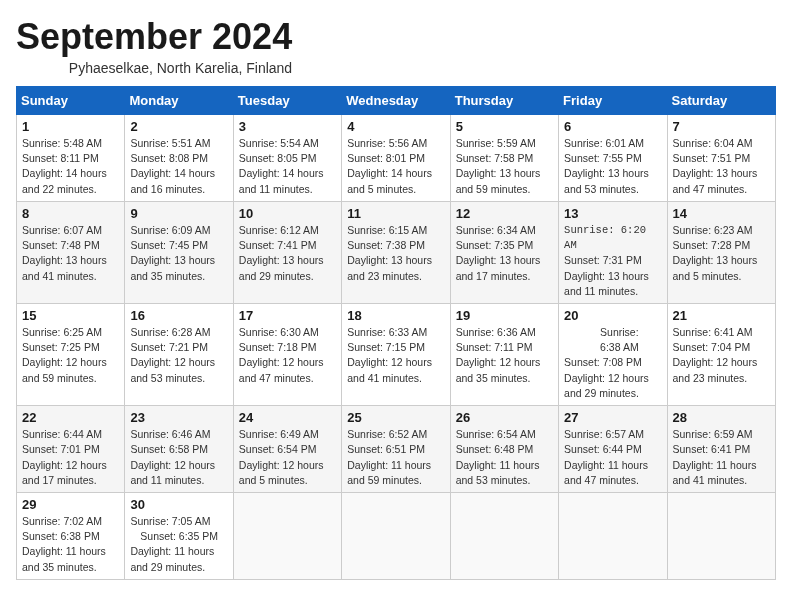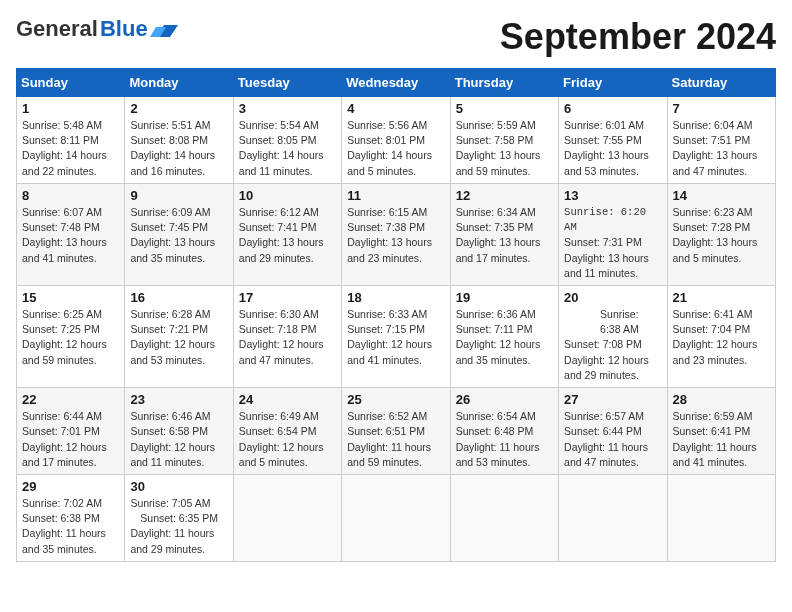--- a/index.html
+++ b/index.html
@@ -72,32 +72,23 @@
       line-height: 1.45;
     }
     .empty-cell {
       background: #f9f9f9 !important;
     }
   </style>
 </head>
 <body>
 
 <div class="header">
-  <div class="logo">
-    <div style="display:flex;align-items:center;gap:2px;">
-      <span style="font-size:22px;font-weight:bold;color:#333;">General</span>
-      <span style="font-size:22px;font-weight:bold;color:#1565C0;">Blue</span>
-      <svg width="28" height="20" viewBox="0 0 28 20">
-        <polygon points="6,18 20,18 28,6 14,6" fill="#1565C0"></polygon>
-        <polygon points="0,18 10,18 16,8 6,8" fill="#42A5F5"></polygon>
-      </svg>
-    </div>
-  </div>
   <div class="title-block">
     <div class="month-title">September 2024</div>
+    <div class="subtitle">Pyhaeselkae, North Karelia, Finland</div>
   </div>
 </div>
 
 <table class="calendar">
   <thead>
     <tr>
     <th>Sunday</th>
         <th>Monday</th>
         <th>Tuesday</th>
         <th>Wednesday</th>

